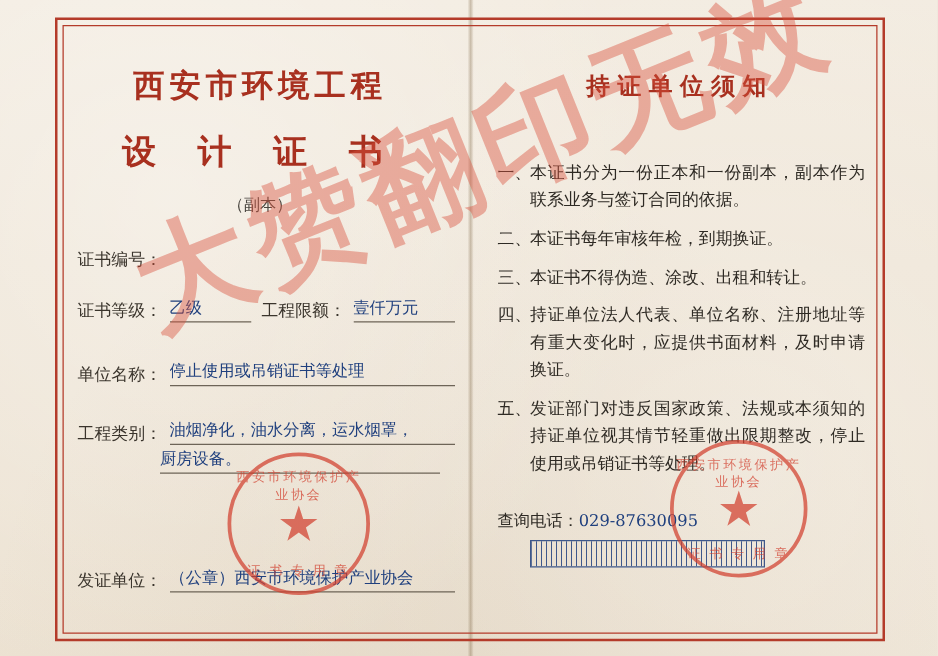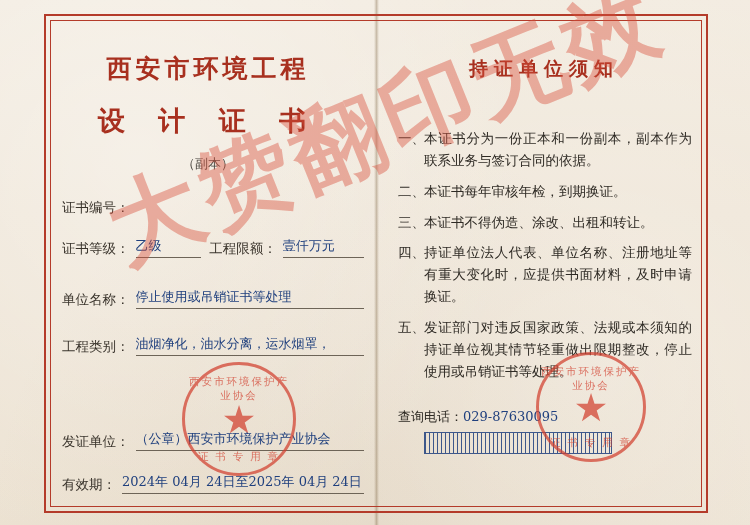--- a/index.html
+++ b/index.html
@@ -165,34 +165,31 @@
       <span class="flabel">单位名称：</span>
       <span class="fvalue ink">停止使用或吊销证书等处理</span>
     </div>
 
     <div class="row-gap" style="height:26px"></div>
 
     <div class="field">
       <span class="flabel">工程类别：</span>
       <span class="fvalue ink">油烟净化，油水分离，运水烟罩，</span>
     </div>
+    <div class="cat-second">厨房设备。</div>
 
     <div class="row-gap" style="height:74px"></div>
 
     <div class="field">
       <span class="flabel">发证单位：</span>
       <span class="fvalue ink">（公章）西安市环境保护产业协会</span>
     </div>
 
     <div class="row-gap" style="height:22px"></div>
 
-    <div class="field">
-      <span class="flabel">有效期：</span>
-      <span class="fvalue ink">2024年  04月  24日至2025年  04月  24日</span>
-    </div>
   </div>
 
   <div class="right-panel">
     <div class="rtitle">持证单位须知</div>
 
     <div class="notice-list">
       <div class="notice-item">
         <span class="notice-num">一、</span>
         <span class="notice-text">本证书分为一份正本和一份副本，副本作为联系业务与签订合同的依据。</span>
       </div>

